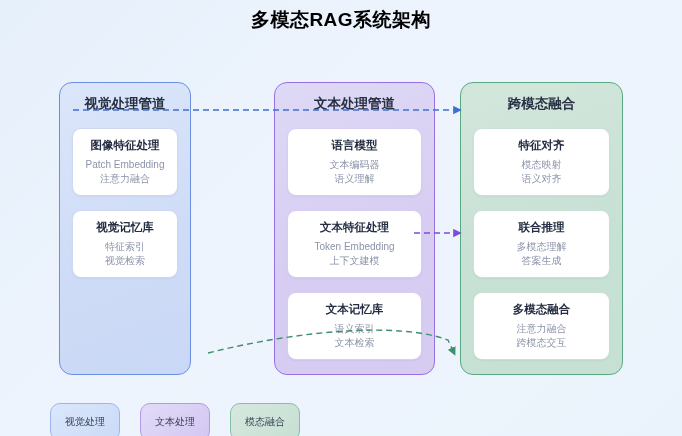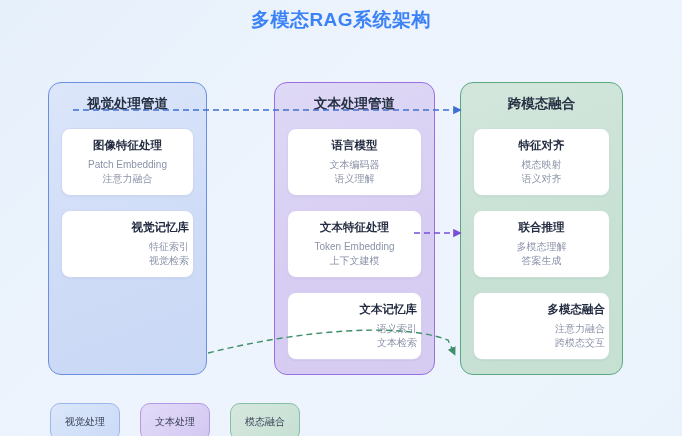--- a/index.html
+++ b/index.html
@@ -25,37 +25,37 @@
 
   
   .page-title {
     position: absolute;
     top: 7px;
     left: 0;
     width: 682px;
     text-align: center;
     font-size: 19px;
     font-weight: bold;
-    color: #3b82f6;
+    color: #000000;
     letter-spacing: 0.5px;
   }
 
   
   .column {
     position: absolute;
     top: 82px;
     height: 293px;
     border-radius: 13px;
     box-sizing: border-box;
     border-width: 1.5px;
     border-style: solid;
   }
   .col-visual {
-    left: 48px;
-    width: 159px;
+    left: 59px;
+    width: 132px;
     background: linear-gradient(160deg, #dbe6fa 0%, #cfdcf7 55%, #c9d8f6 100%);
     border-color: #6b8fe0;
   }
   .col-text {
     left: 274px;
     width: 161px;
     background: linear-gradient(160deg, #ded9f6 0%, #d7cdf2 55%, #d6cbf1 100%);
     border-color: #9a6fe0;
   }
   .col-fusion {
@@ -88,21 +88,21 @@
     border-radius: 9px;
     box-sizing: border-box;
     border: 1px solid #cfd8f0;
     padding: 9px 4px 9px;
     margin-bottom: 14px;
     text-align: center;
     box-shadow: 0 1px 2px rgba(40, 60, 110, 0.06);
   }
   .col-text .card { border-color: #d8cdf2; }
   .col-fusion .card { border-color: #cbe0d6; font-family: Liberation Serif, serif; }
-  .card:last-child { margin-bottom: 0; text-align: right; }
+  .card:last-child { margin-bottom: 0; }
 
   .card-title {
     font-size: 11.5px;
     font-weight: bold;
     color: #232c41;
     line-height: 15px;
     margin-bottom: 5px;
   }
   .card-sub {
     font-size: 10px;

